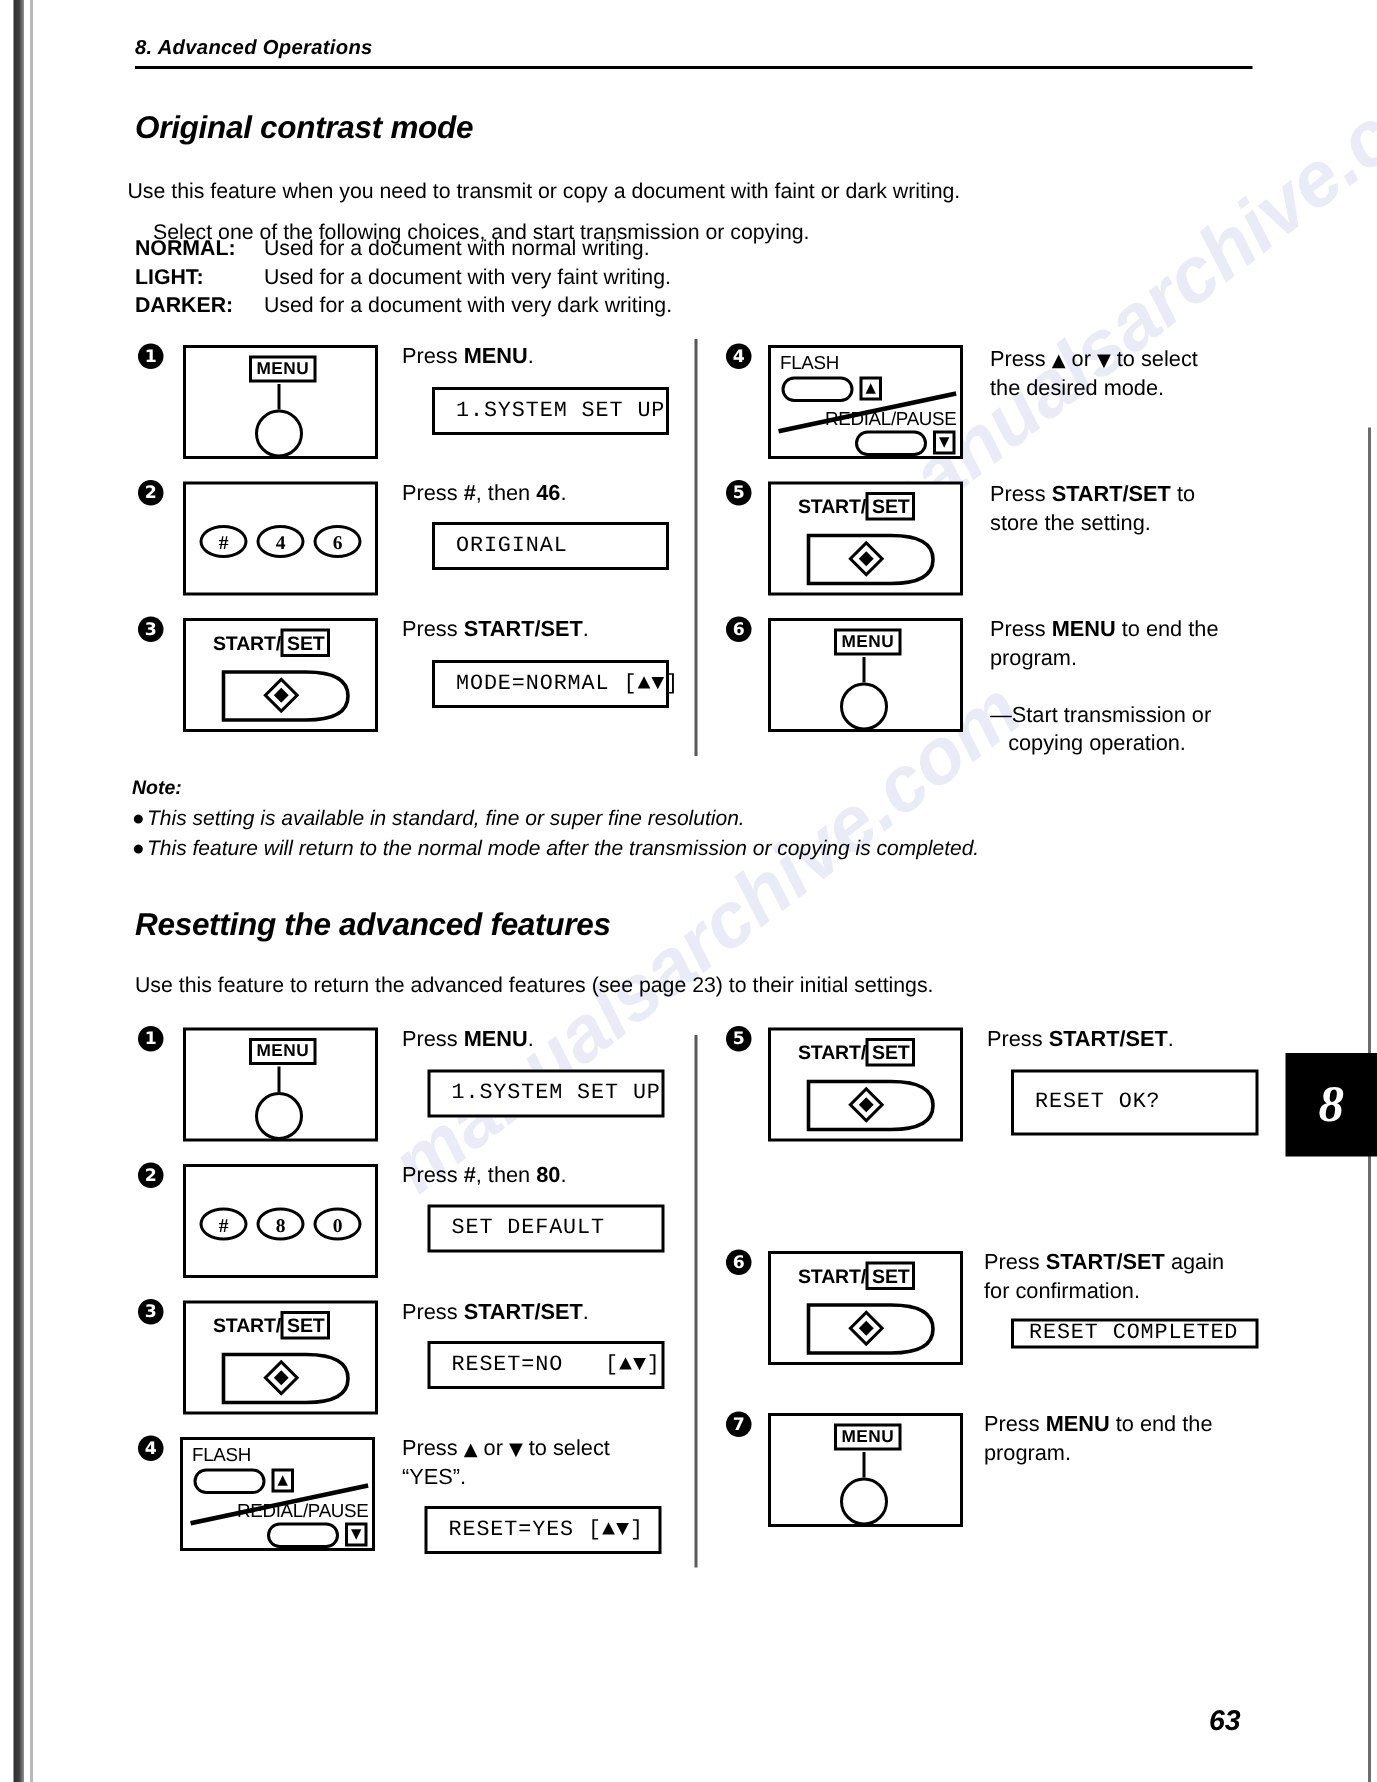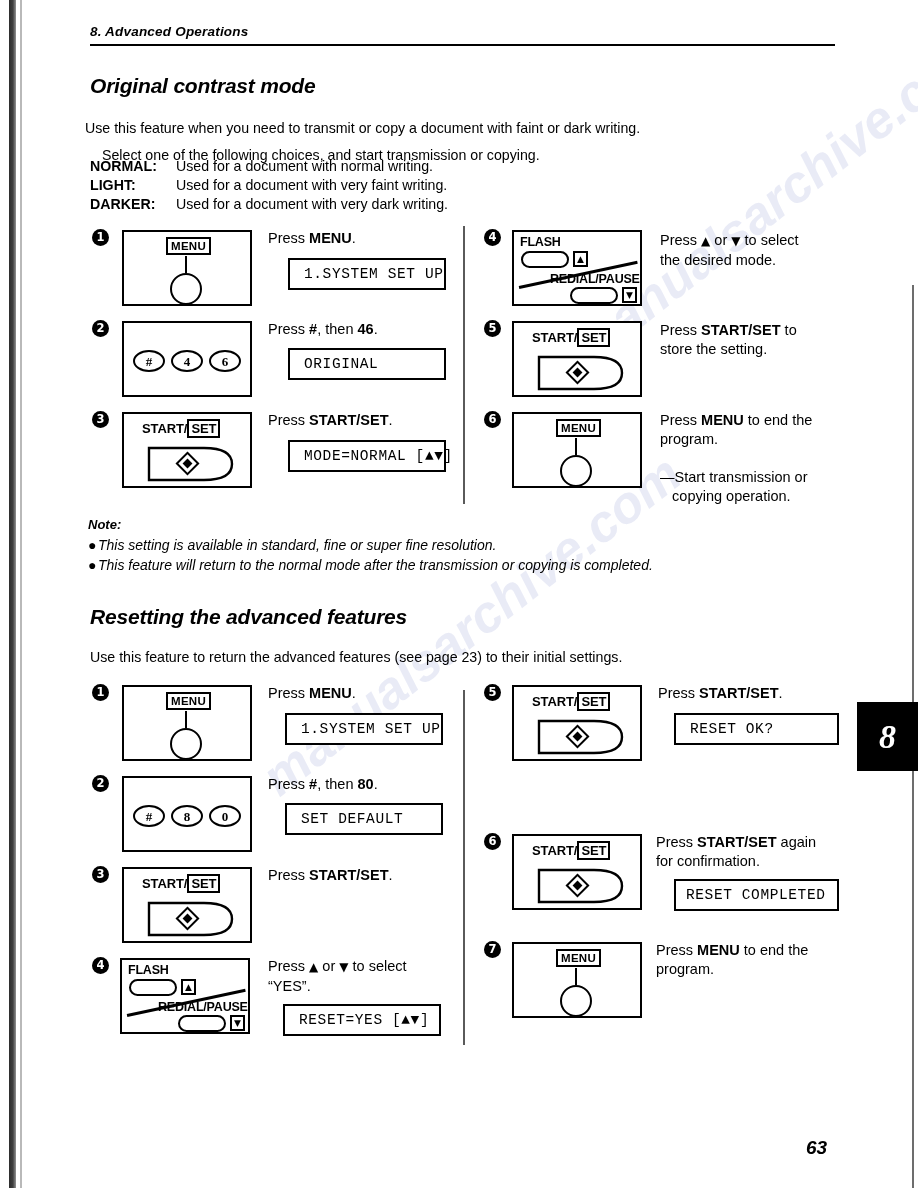--- a/index.html
+++ b/index.html
@@ -174,21 +174,21 @@
     margin-left: 0px;
   }
   .ss-button {
     position: absolute;
   }
 
   
   .fr-text {
     position: absolute;
     font-size: 12.5px;
-    font-weight: bold;
+    font-weight: normal;
     white-space: nowrap;
     letter-spacing: -.2px;
   }
   .pill {
     position: absolute;
     border: 2px solid #000;
     border-radius: 999px;
     background: #fff;
     box-sizing: border-box;
   }
@@ -388,20 +388,21 @@
   <div class="step-num" style="left:92px; top:866px;">3</div>
   <div class="panel" style="left:122px; top:867px; width:130px; height:76px;">
     <div class="ss-label" style="left:18px; top:7px;"><span>START/</span><span class="ss-box">SET</span></div>
     <svg class="ss-button" style="left:22px; top:31px;" width="90" height="38" viewBox="0 0 90 38">
       <path d="M3 3 L58 3 Q86 3 86 19 Q86 35 58 35 L3 35 Z" fill="#fff" stroke="#000" stroke-width="2.4"></path>
       <rect x="34" y="11" width="15" height="15" fill="#fff" stroke="#000" stroke-width="2" transform="rotate(45 41.5 18.5)"></rect>
       <rect x="38" y="15" width="7" height="7" fill="#000" transform="rotate(45 41.5 18.5)"></rect>
     </svg>
   </div>
   <div class="instr" style="left:268px; top:866px;">Press <b>START/SET</b>.</div>
+  <div class="lcd" style="left:285px; top:894px; width:158px; height:32px;">RESET=NO   [▲▼]</div>
 
   <div class="step-num" style="left:92px; top:957px;">4</div>
   <div class="panel" style="left:120px; top:958px; width:130px; height:76px;">
     <div class="fr-text" style="left:6px; top:3px;">FLASH</div>
     <div class="pill" style="left:7px; top:19px; width:48px; height:17px;"></div>
     <div class="arrow-box" style="left:59px; top:19px; width:15px; height:16px;">▲</div>
     <div class="slash" style="left:5px; top:54px; width:121px; transform:rotate(-12deg);"></div>
     <div class="fr-text" style="left:36px; top:40px;">REDIAL/PAUSE</div>
     <div class="pill" style="left:56px; top:55px; width:48px; height:17px;"></div>
     <div class="arrow-box" style="left:108px; top:55px; width:15px; height:16px;">▼</div>
@@ -412,33 +413,33 @@
   <div class="step-num" style="left:484px; top:684px;">5</div>
   <div class="panel" style="left:512px; top:685px; width:130px; height:76px;">
     <div class="ss-label" style="left:18px; top:7px;"><span>START/</span><span class="ss-box">SET</span></div>
     <svg class="ss-button" style="left:22px; top:31px;" width="90" height="38" viewBox="0 0 90 38">
       <path d="M3 3 L58 3 Q86 3 86 19 Q86 35 58 35 L3 35 Z" fill="#fff" stroke="#000" stroke-width="2.4"></path>
       <rect x="34" y="11" width="15" height="15" fill="#fff" stroke="#000" stroke-width="2" transform="rotate(45 41.5 18.5)"></rect>
       <rect x="38" y="15" width="7" height="7" fill="#000" transform="rotate(45 41.5 18.5)"></rect>
     </svg>
   </div>
   <div class="instr" style="left:658px; top:684px;">Press <b>START/SET</b>.</div>
-  <div class="lcd" style="left:674px; top:713px; width:165px; height:32px;">RESET OK?</div>
+  <div class="lcd" style="left:674px; top:713px; width:165px; height:44px;">RESET OK?</div>
 
   <div class="step-num" style="left:484px; top:833px;">6</div>
   <div class="panel" style="left:512px; top:834px; width:130px; height:76px;">
     <div class="ss-label" style="left:18px; top:7px;"><span>START/</span><span class="ss-box">SET</span></div>
     <svg class="ss-button" style="left:22px; top:31px;" width="90" height="38" viewBox="0 0 90 38">
       <path d="M3 3 L58 3 Q86 3 86 19 Q86 35 58 35 L3 35 Z" fill="#fff" stroke="#000" stroke-width="2.4"></path>
       <rect x="34" y="11" width="15" height="15" fill="#fff" stroke="#000" stroke-width="2" transform="rotate(45 41.5 18.5)"></rect>
       <rect x="38" y="15" width="7" height="7" fill="#000" transform="rotate(45 41.5 18.5)"></rect>
     </svg>
   </div>
   <div class="instr" style="left:656px; top:833px;">Press <b>START/SET</b> again<br>for confirmation.</div>
-  <div class="lcd" style="left:674px; top:879px; width:165px; height:32px; padding-left:10px;">RESET COMPLETED</div>
+  <div class="lcd" style="left:674px; top:879px; width:165px; height:20px; padding-left:10px;">RESET COMPLETED</div>
 
   <div class="step-num" style="left:484px; top:941px;">7</div>
   <div class="panel" style="left:512px; top:942px; width:130px; height:76px;">
     <div class="menu-label" style="left:42px; top:5px;">MENU</div>
     <div class="menu-stem" style="left:61px; top:24px; height:17px;"></div>
     <div class="menu-circle" style="left:46px; top:41px; width:32px; height:32px;"></div>
   </div>
   <div class="instr" style="left:656px; top:941px;">Press <b>MENU</b> to end the<br>program.</div>
 
   <div class="chapter-tab" style="left:857px; top:702px; width:61px; height:69px; line-height:69px;">8</div>

